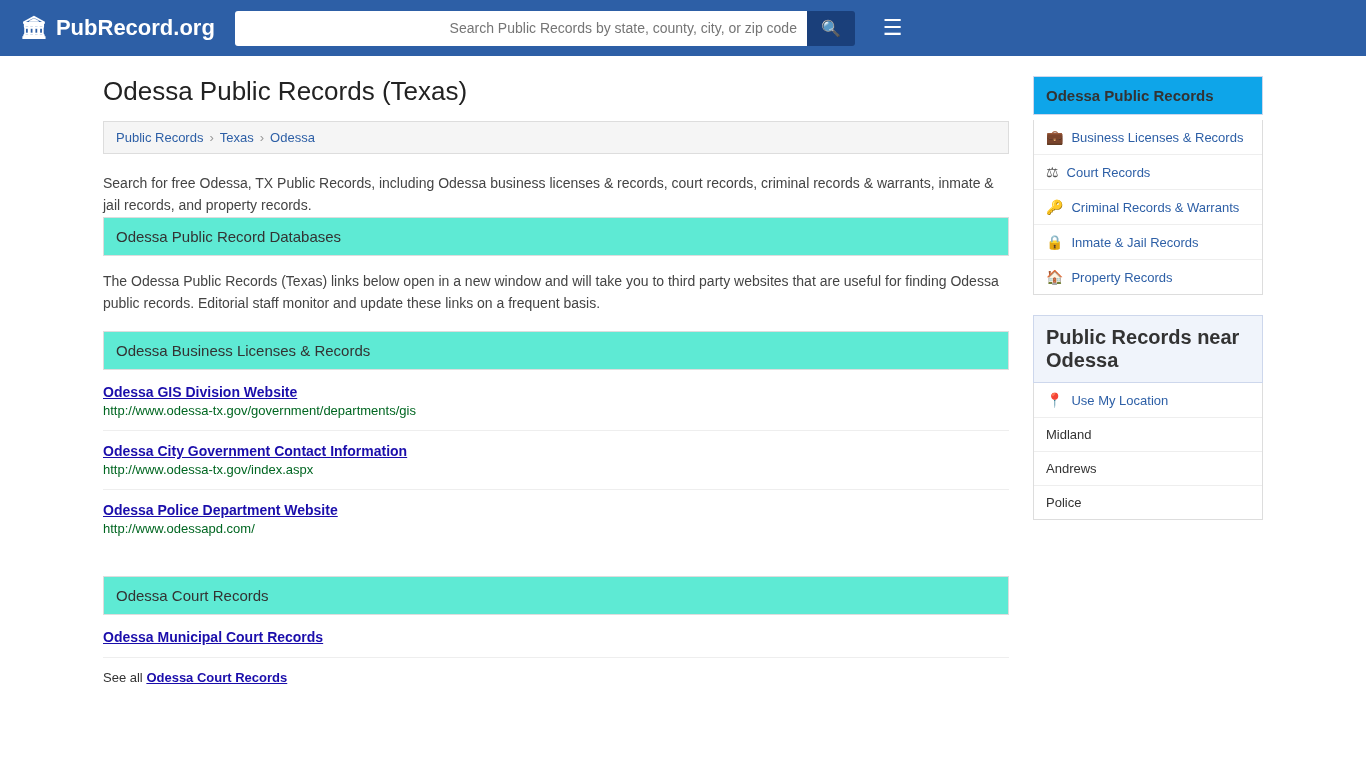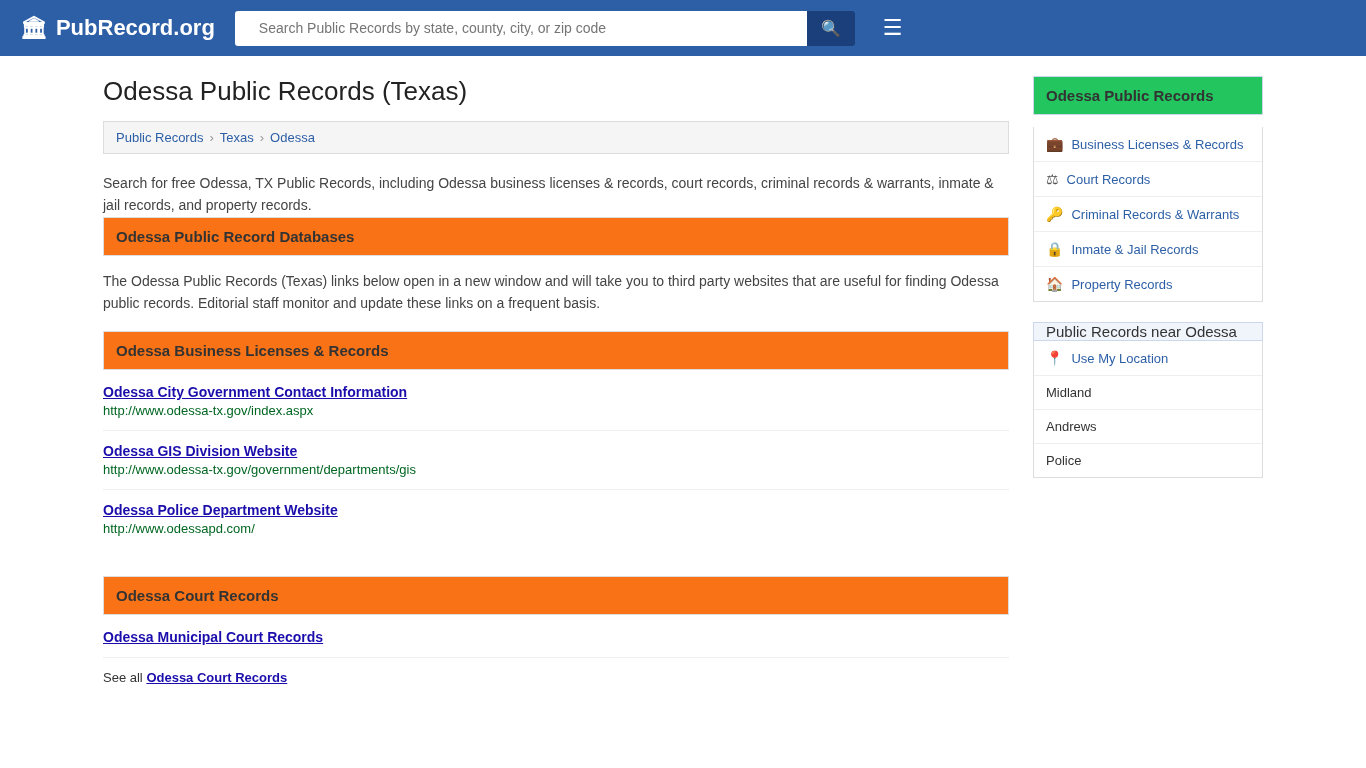--- a/index.html
+++ b/index.html
@@ -23,25 +23,26 @@
       font-weight: bold;
       white-space: nowrap;
     }
     #search-form {
       flex: 1;
       display: flex;
       max-width: 620px;
     }
     #search-input {
       flex: 1;
-      padding: 8px 24px;
+      padding: 8px 10px;
       font-size: 14px;
       border: none;
       border-radius: 3px 0 0 3px;
       outline: none;
+      text-align: right;
     }
     #search-button {
       background: #1a3f7a;
       border: none;
       padding: 8px 14px;
       cursor: pointer;
       border-radius: 0 3px 3px 0;
       color: #fff;
       font-size: 16px;
     }
@@ -98,25 +99,25 @@
 
     
     #description {
       font-size: 14px;
       color: #444;
       line-height: 1.6;
     }
 
     
     .section-header {
-      background: #f97316;
+      background: #5eead4;
       border: 1px solid #ddd;
       padding: 10px 12px;
       font-size: 15px;
-      font-weight: bold;
+      font-weight: normal;
       color: #333;
       margin-bottom: 14px;
     }
 
     
     .info-text {
       font-size: 14px;
       color: #444;
       margin-bottom: 16px;
       line-height: 1.6;
@@ -148,27 +149,27 @@
       margin-top: 8px;
     }
     .see-all a {
       color: #1a0dab;
       font-weight: bold;
       text-decoration: underline;
     }
 
     
     #sidebar-title {
-      background: #22c55e;
+      background: #0ea5e9;
       border: 1px solid #cdd7ec;
       padding: 10px 12px;
       font-size: 15px;
       font-weight: bold;
       color: #333;
-      margin-bottom: 12px;
+      margin-bottom: 5px;
     }
     #sidebar-records-list {
       border: 1px solid #ddd;
       border-top: none;
       margin-bottom: 20px;
     }
     .sidebar-item {
       display: flex;
       align-items: center;
       gap: 8px;
@@ -178,23 +179,23 @@
       color: #2d5fa6;
       cursor: pointer;
       text-decoration: none;
     }
     .sidebar-item:last-child { border-bottom: none; }
     .sidebar-item-icon { font-size: 14px; color: #555; }
 
     #sidebar-nearby-title {
       background: #f0f4fb;
       border: 1px solid #cdd7ec;
-      padding: 0 12px;
-      font-size: 15px;
-      font-weight: normal;
+      padding: 10px 12px;
+      font-size: 20px;
+      font-weight: bold;
       color: #333;
       margin-bottom: 0;
     }
     #sidebar-nearby-list {
       border: 1px solid #ddd;
       border-top: none;
     }
     .sidebar-nearby-item {
       display: flex;
       align-items: center;
@@ -255,29 +256,29 @@
 
     
     <div class="section-header">Odessa Public Record Databases</div>
     <p class="info-text">The Odessa Public Records (Texas) links below open in a new window and will take you to third party websites that are useful for finding Odessa public records. Editorial staff monitor and update these links on a frequent basis.</p>
 
     
     <div class="section-header">Odessa Business Licenses &amp; Records</div>
     <div>
       <div class="record-item">
         <div class="record-title">
+          <a href="#">Odessa GIS Division Website</a>
+        </div>
+        <div class="record-url">http://www.odessa-tx.gov/government/departments/gis</div>
+      </div>
+      <div class="record-item">
+        <div class="record-title">
           <a href="#">Odessa City Government Contact Information</a>
         </div>
         <div class="record-url">http://www.odessa-tx.gov/index.aspx</div>
-      </div>
-      <div class="record-item">
-        <div class="record-title">
-          <a href="#">Odessa GIS Division Website</a>
-        </div>
-        <div class="record-url">http://www.odessa-tx.gov/government/departments/gis</div>
       </div>
       <div class="record-item">
         <div class="record-title">
           <a href="#">Odessa Police Department Website</a>
         </div>
         <div class="record-url">http://www.odessapd.com/</div>
       </div>
     </div>
 
     <br>

